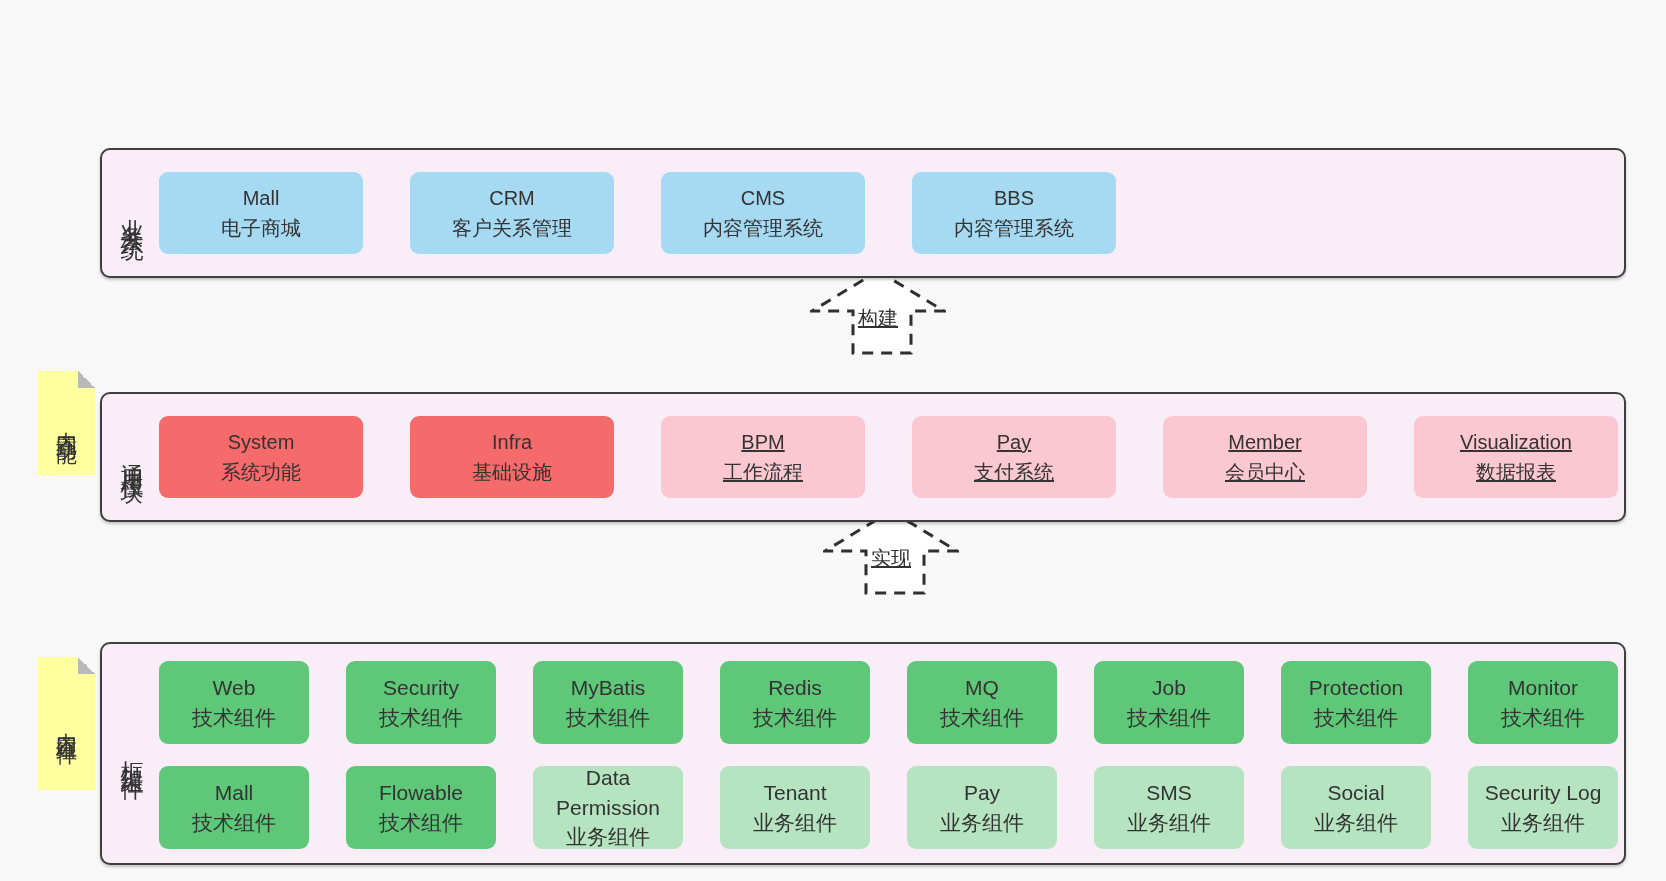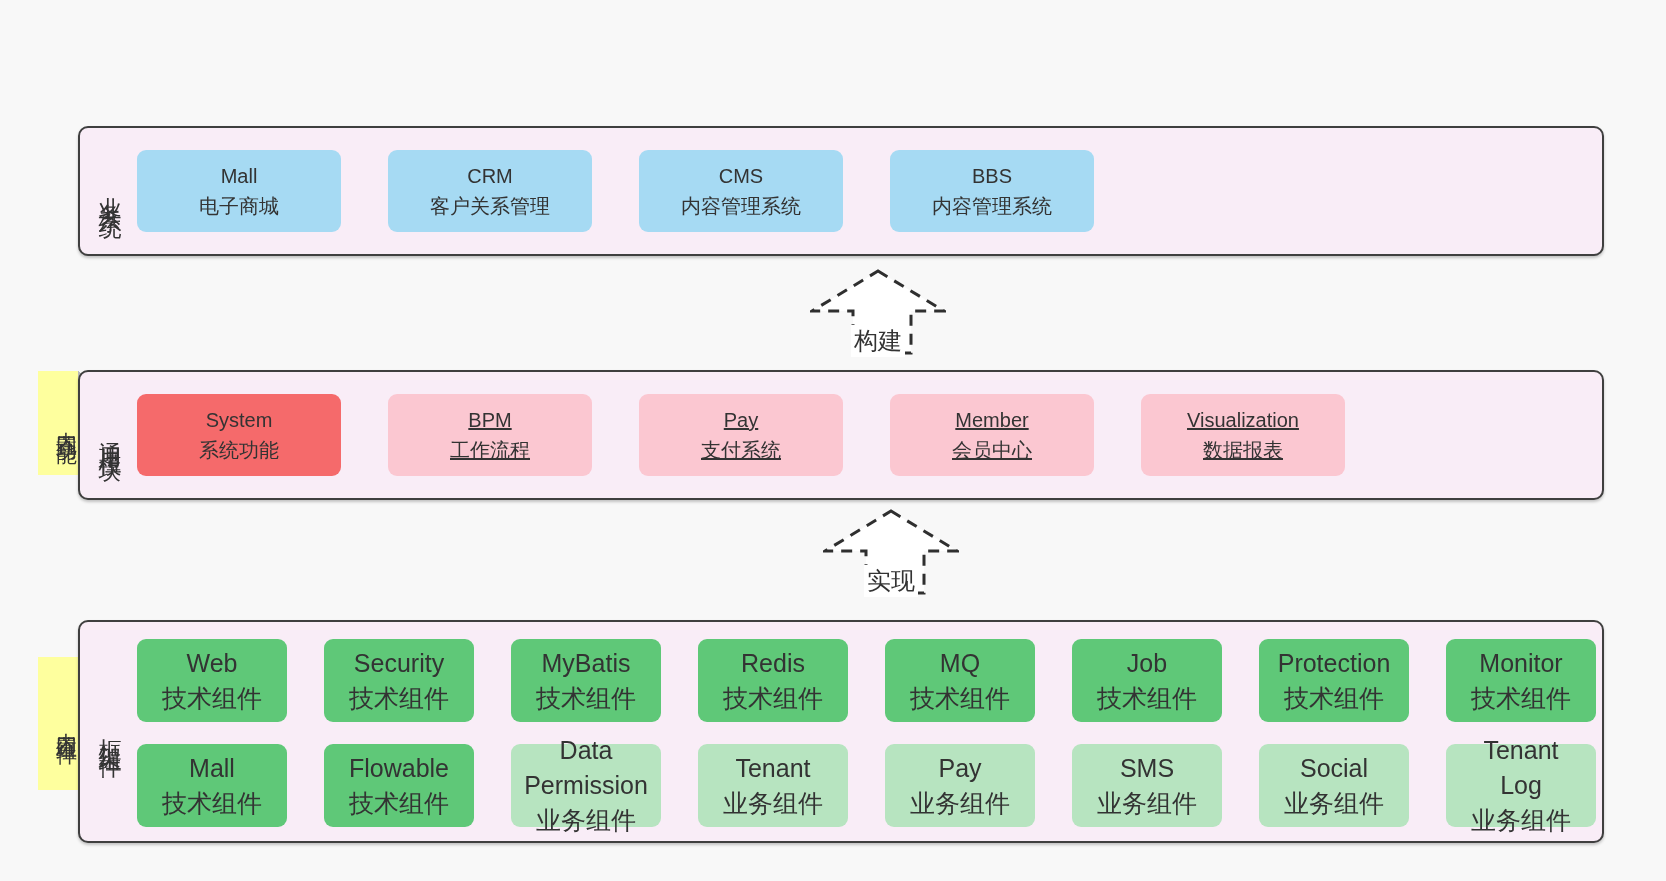--- a/index.html
+++ b/index.html
@@ -8,26 +8,27 @@
     font-family:"Liberation Sans","DejaVu Sans",sans-serif;
     background:var(--background,#f8f8f8);
   }
   .canvas{
     position:relative;
     width:1666px;height:881px;
     background:var(--background,#f8f8f8);
     overflow:hidden;
   }
   .layer{
-    position:absolute;left:78px;width:1522px;
+    position:absolute;left:100px;width:1522px;
     background:var(--layer_bg,#f9edf7);
     border:2px solid var(--layer_border,#3f3f3f);
     border-radius:10px;
     box-shadow:0 2px 3px rgba(0,0,0,.22);
     z-index:1;
+    margin-top:22px;
   }
   .layer-business{top:126px;height:126px;}
   .layer-common{top:370px;height:126px;}
   .layer-framework{top:620px;height:219px;}
   .layer-label{
     position:absolute;left:8px;top:0;bottom:0;width:46px;
     display:flex;align-items:center;justify-content:center;
     writing-mode:vertical-rl;text-orientation:upright;
     font-size:23px;letter-spacing:6px;color:var(--text,#333);
   }
@@ -41,21 +42,21 @@
   }
   .row3.first{top:17px;}
   .row3.second{top:122px;}
   .box{
     border-radius:9px;
     display:flex;flex-direction:column;align-items:center;justify-content:center;
     text-align:center;color:var(--text,#333);
     box-sizing:border-box;
   }
   .box.wide{width:204px;height:82px;font-size:20px;line-height:1.5;}
-  .box.small{width:150px;height:83px;font-size:25px;line-height:1.4;padding:8px 14px;}
+  .box.small{width:150px;height:83px;font-size:21px;line-height:1.4;padding:8px 14px;}
   .blue{background:var(--blue,#a6daf3);}
   .red{background:var(--red,#f56a6b);}
   .pink{background:var(--pink,#fbc7d1);text-decoration:underline;}
   .green{background:var(--green,#5fc878);}
   .lightgreen{background:var(--lightgreen,#b7e4c0);}
   .note{
     position:absolute;left:38px;width:57px;
     background:var(--yellow,#feff9e);
     display:flex;align-items:center;justify-content:center;
     writing-mode:vertical-rl;text-orientation:upright;
@@ -68,23 +69,23 @@
       var(--background,#f8f8f8) 0 50%,
       var(--fold,#b9b9b9) 50% 100%);
   }
   .note-common{top:371px;height:104px;}
   .note-framework{top:657px;height:133px;}
   .arrow{position:absolute;width:136px;height:86px;z-index:0;}
   .arrow-build{left:810px;top:269px;}
   .arrow-implement{left:823px;top:509px;}
   .arrow svg{display:block;width:136px;height:86px;}
   .arrow-label{
-    position:absolute;top:56px;left:50%;transform:translateX(-50%);
-    background:#ffffff;font-size:24px;padding:0 3px;
-    color:var(--text,#333);white-space:nowrap;
+    position:absolute;top:36px;left:50%;transform:translateX(-50%);
+    background:#ffffff;font-size:20px;padding:0 3px;
+    color:var(--text,#333);white-space:nowrap;text-decoration:underline;
   }
 </style>
 </head>
 <body>
 
 <div class="canvas">
 
   <div class="note note-common">
     <span>内置功能</span>
   </div>
@@ -127,20 +128,24 @@
     </div>
   </div>
 
   <div class="layer layer-common">
     <div class="layer-label">通用模块</div>
     <div class="row">
       <div class="box wide red">
         <span>System</span>
         <span>系统功能</span>
       </div>
+      <div class="box wide red">
+        <span>Infra</span>
+        <span>基础设施</span>
+      </div>
       <div class="box wide pink">
         <span>BPM</span>
         <span>工作流程</span>
       </div>
       <div class="box wide pink">
         <span>Pay</span>
         <span>支付系统</span>
       </div>
       <div class="box wide pink">
         <span>Member</span>
@@ -212,19 +217,19 @@
       </div>
       <div class="box small lightgreen">
         <span>SMS</span>
         <span>业务组件</span>
       </div>
       <div class="box small lightgreen">
         <span>Social</span>
         <span>业务组件</span>
       </div>
       <div class="box small lightgreen">
-        <span>Tenant Log</span>
+        <span>Security Log</span>
         <span>业务组件</span>
       </div>
     </div>
   </div>
 
 </div>
 
 </body></html>

